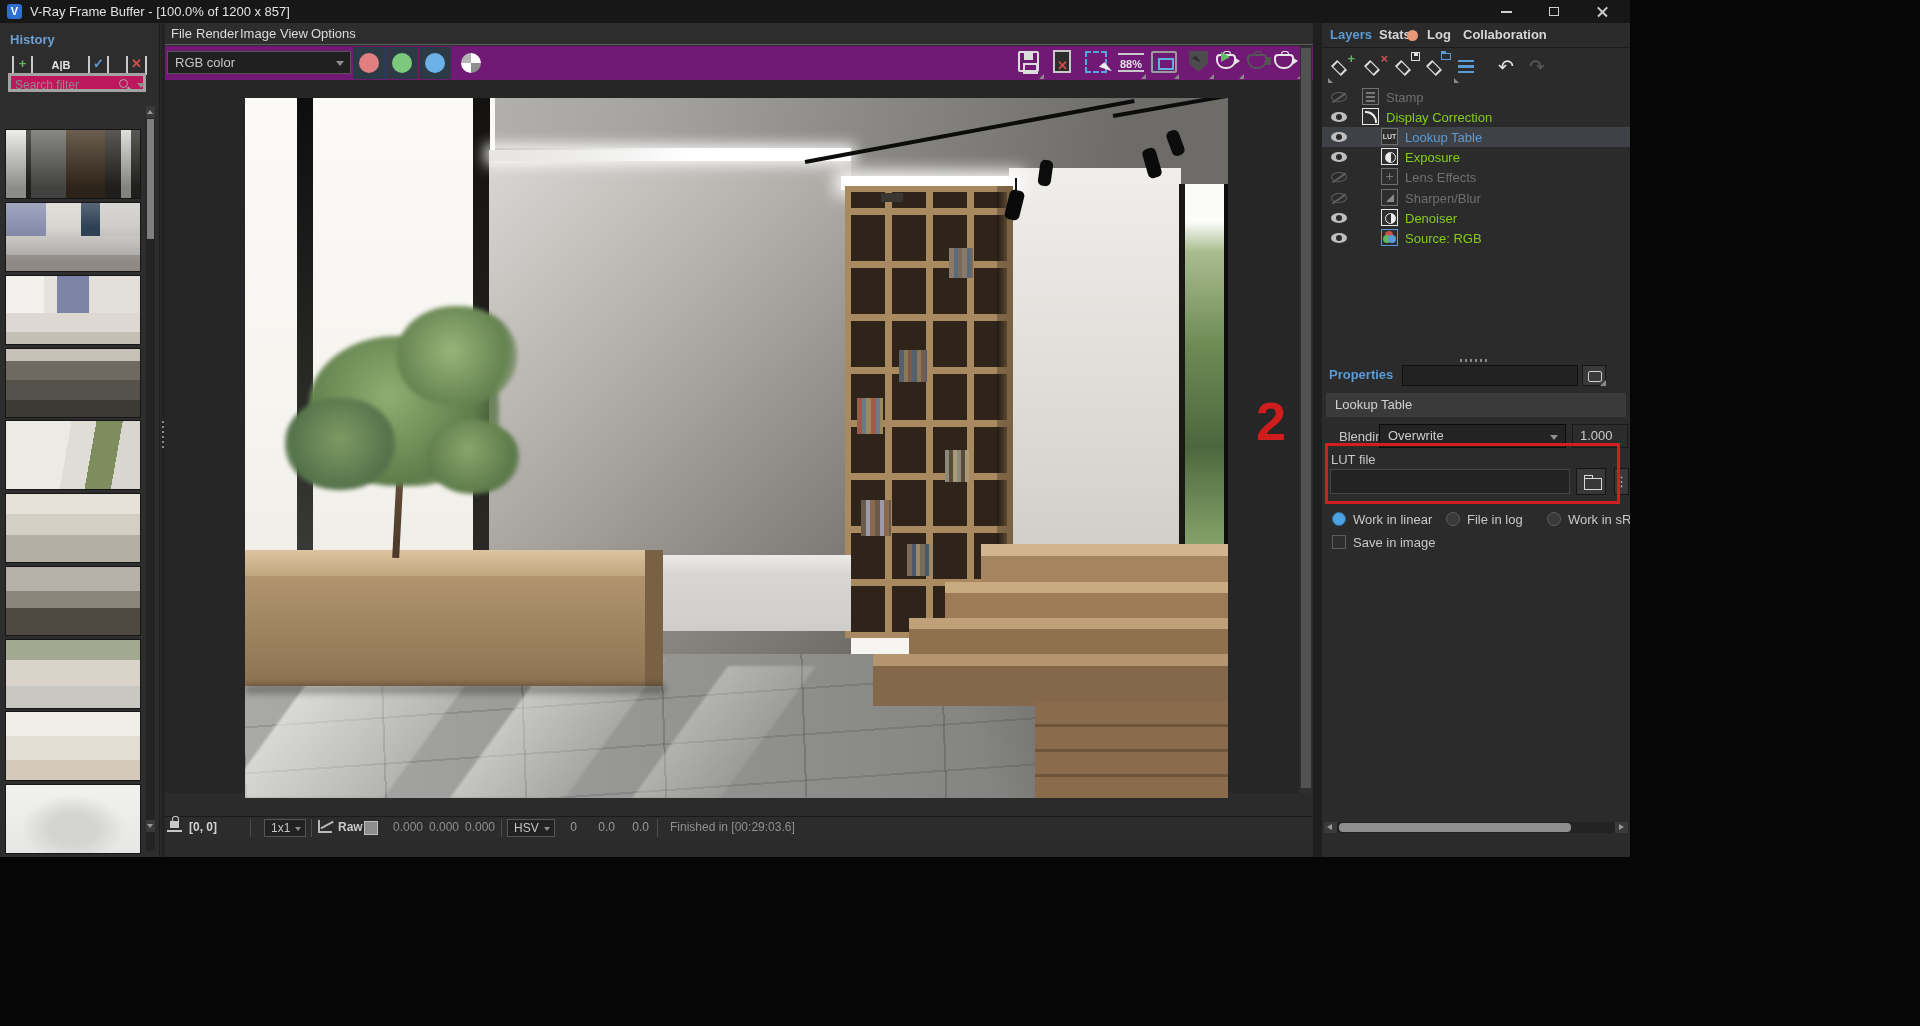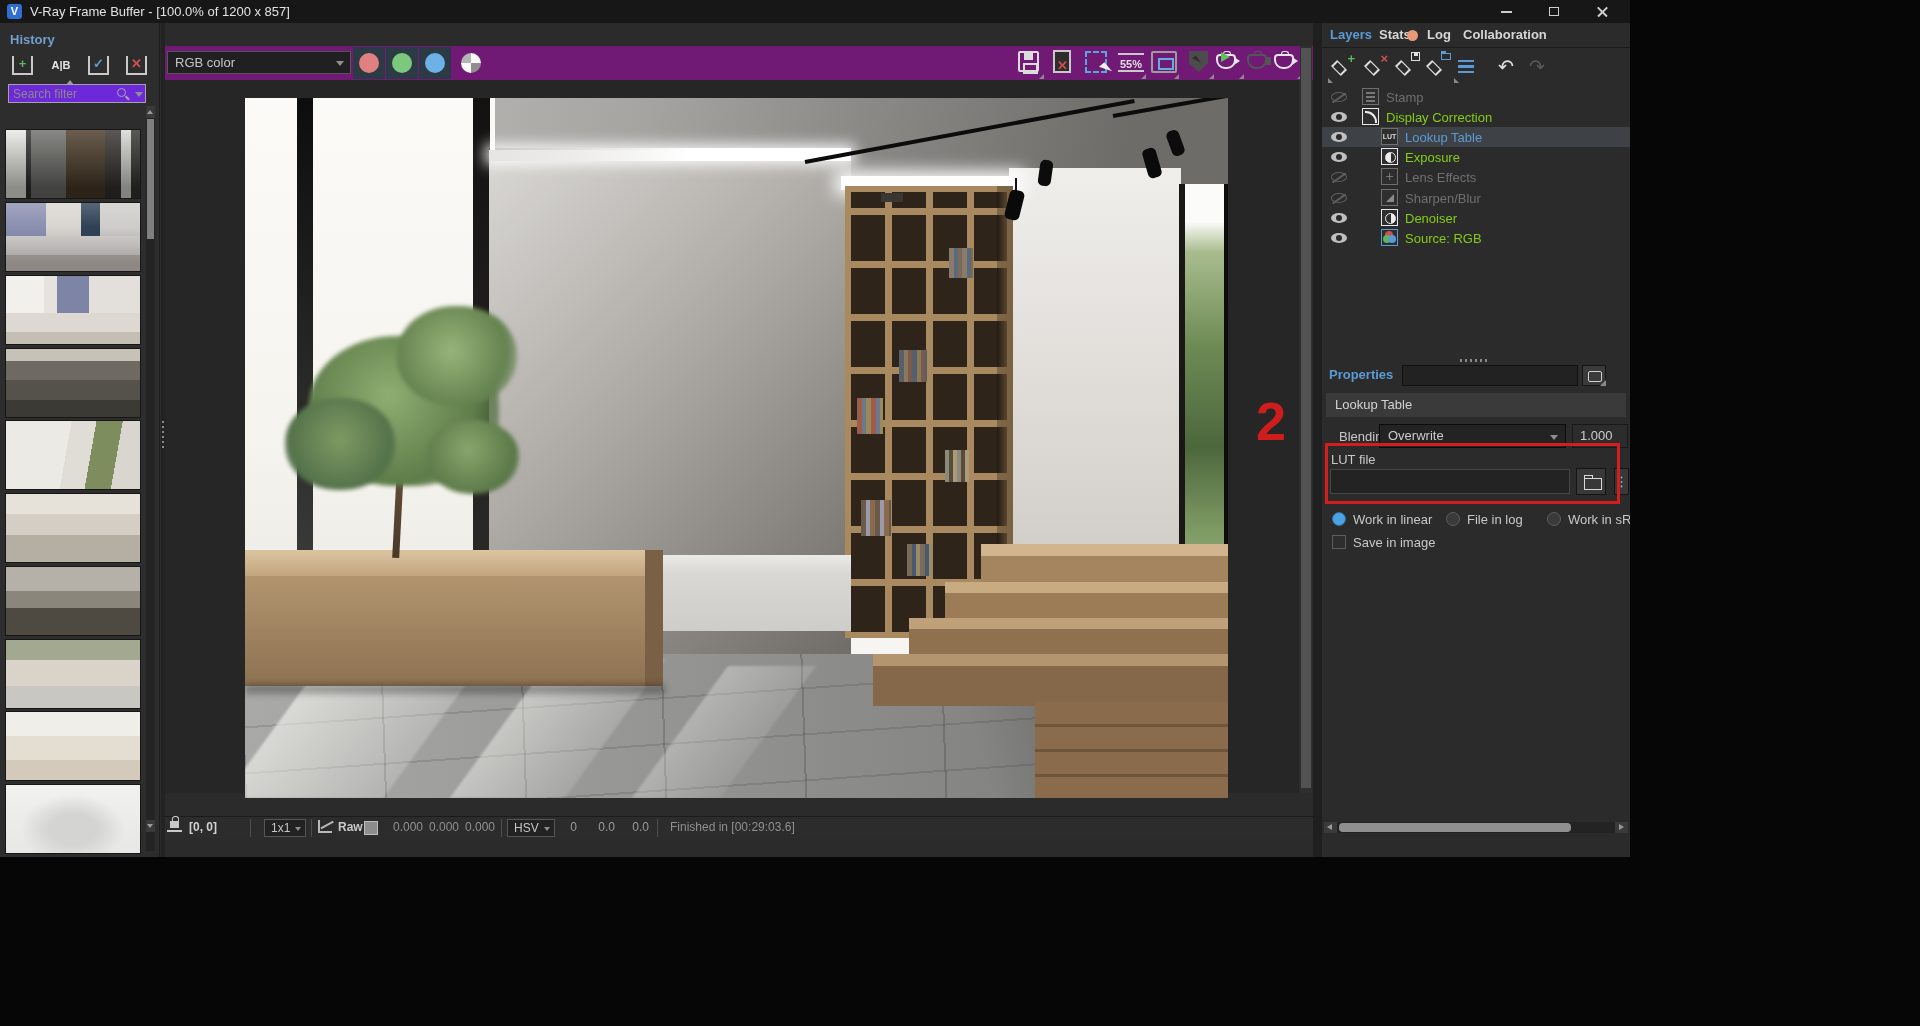--- a/index.html
+++ b/index.html
@@ -21,21 +21,21 @@
 
   
   #history { position:absolute; left:0; top:23px; width:160px; height:1010px; background:#2d2d2d; border-right:1px solid #1d1d1d; }
   #history-title { position:absolute; left:10px; top:9px; font-size:13px; font-weight:bold; color:#6f9fce; }
   .hbtn { position:absolute; top:30px; width:30px; height:26px; cursor:pointer; }
   .hframe { position:absolute; left:4px; top:3px; width:21px; height:19px; border:2px solid #c9c9c9; border-top:none; }
   .hframe .g { position:absolute; left:0; right:0; top:-2px; bottom:0; text-align:center; font-size:13px; font-weight:bold; line-height:19px; }
   .g-plus { color:#5cb85c; } .g-chk { color:#5b9bd5; } .g-x { color:#d05050; }
   .hab { position:absolute; left:3px; top:2px; width:24px; height:20px; color:#e6e6e6; font-size:11px; font-weight:bold; line-height:20px; text-align:center; }
   #hist-corner { position:absolute; left:66px; top:57px; width:0; height:0; border-left:4px solid transparent; border-right:4px solid transparent; border-bottom:5px solid #9a9a9a; }
-  #search-box { position:absolute; left:8px; top:61px; width:138px; height:19px; background:#6d28d9; border:1px solid #a3a3a3; }
+  #search-box { position:absolute; left:8px; top:50px; width:138px; height:19px; background:#be185d; border:3px solid #a3a3a3; }
   #search-input { position:absolute; left:4px; top:1px; width:100px; height:15px; background:transparent; border:none; outline:none;
     color:#bdbdbd; font-size:12px; font-family:"Liberation Sans",sans-serif; }
   #search-input::placeholder { color:#8a8a8a; }
   .mag { position:absolute; left:108px; top:3px; width:9px; height:9px; border:1.6px solid #a8a8a8; border-radius:50%; }
   .mag::after { content:""; position:absolute; left:7px; top:8px; width:5px; height:1.6px; background:#a8a8a8; transform:rotate(45deg); }
   #search-dd { position:absolute; left:126px; top:7px; width:0; height:0; border-left:4px solid transparent; border-right:4px solid transparent; border-top:5px solid #8f8f8f; }
   .thumb { position:absolute; left:5px; width:136px; height:70px; border:1px solid #161616; cursor:pointer; }
   
   .t1 { background:linear-gradient(180deg,rgba(255,255,255,.18),rgba(0,0,0,.4) 85%),
         linear-gradient(90deg,#e9e9e4 0 15%,#2e2e2c 15% 19%,#6e6e6a 19% 45%,#4a3a28 45% 74%,#35322e 74% 86%,#d8d8d4 86% 93%,#33332f 93%); }
@@ -256,20 +256,27 @@
     <div class="thumb t10" style="top:761px" title="clay massing render"></div>
     <div id="hist-scroll"></div>
     <div id="hist-thumb"></div>
     <div id="hist-up" class="scr-arr"></div>
     <div id="hist-dn" class="scr-arr"></div>
   </div>
   <div id="splitter">
       <div id="splitter-dots"></div>
     </div>
 
+  <div id="menubar">
+    <div class="menu-item" style="left:6px">File</div>
+    <div class="menu-item" style="left:31px">Render</div>
+    <div class="menu-item" style="left:75px">Image</div>
+    <div class="menu-item" style="left:115px">View</div>
+    <div class="menu-item" style="left:146px">Options</div>
+  </div>
 
   <div id="toolbar">
     <div id="channel-dd"><span>RGB color</span><div class="dd"></div></div>
     <div class="chanbtn" style="left:188px">
         <div class="dot" style="background:#e08080"></div>
       </div>
     <div class="chanbtn" style="left:221px">
         <div class="dot" style="background:#7cc87c"></div>
       </div>
     <div class="chanbtn" style="left:254px">
@@ -283,21 +290,21 @@
       </div>
     <div class="tico" style="left:883px">
         <div class="page">
           <div class="rx">✕</div>
         </div>
       </div>
     <div class="tico" style="left:917px">
         <div class="regsel"></div>
       </div>
     <div class="tico corner" style="left:951px">
-        <div class="z50">55%</div>
+        <div class="z50">88%</div>
       </div>
     <div class="tico corner" style="left:984px">
         <div class="propico"></div>
       </div>
     <div class="tico corner" style="left:1019px">
         <div class="shield"></div>
       </div>
     <div class="tico corner" style="left:1049px">
         <div class="teapot"></div>
         <div class="tp-play"></div>

